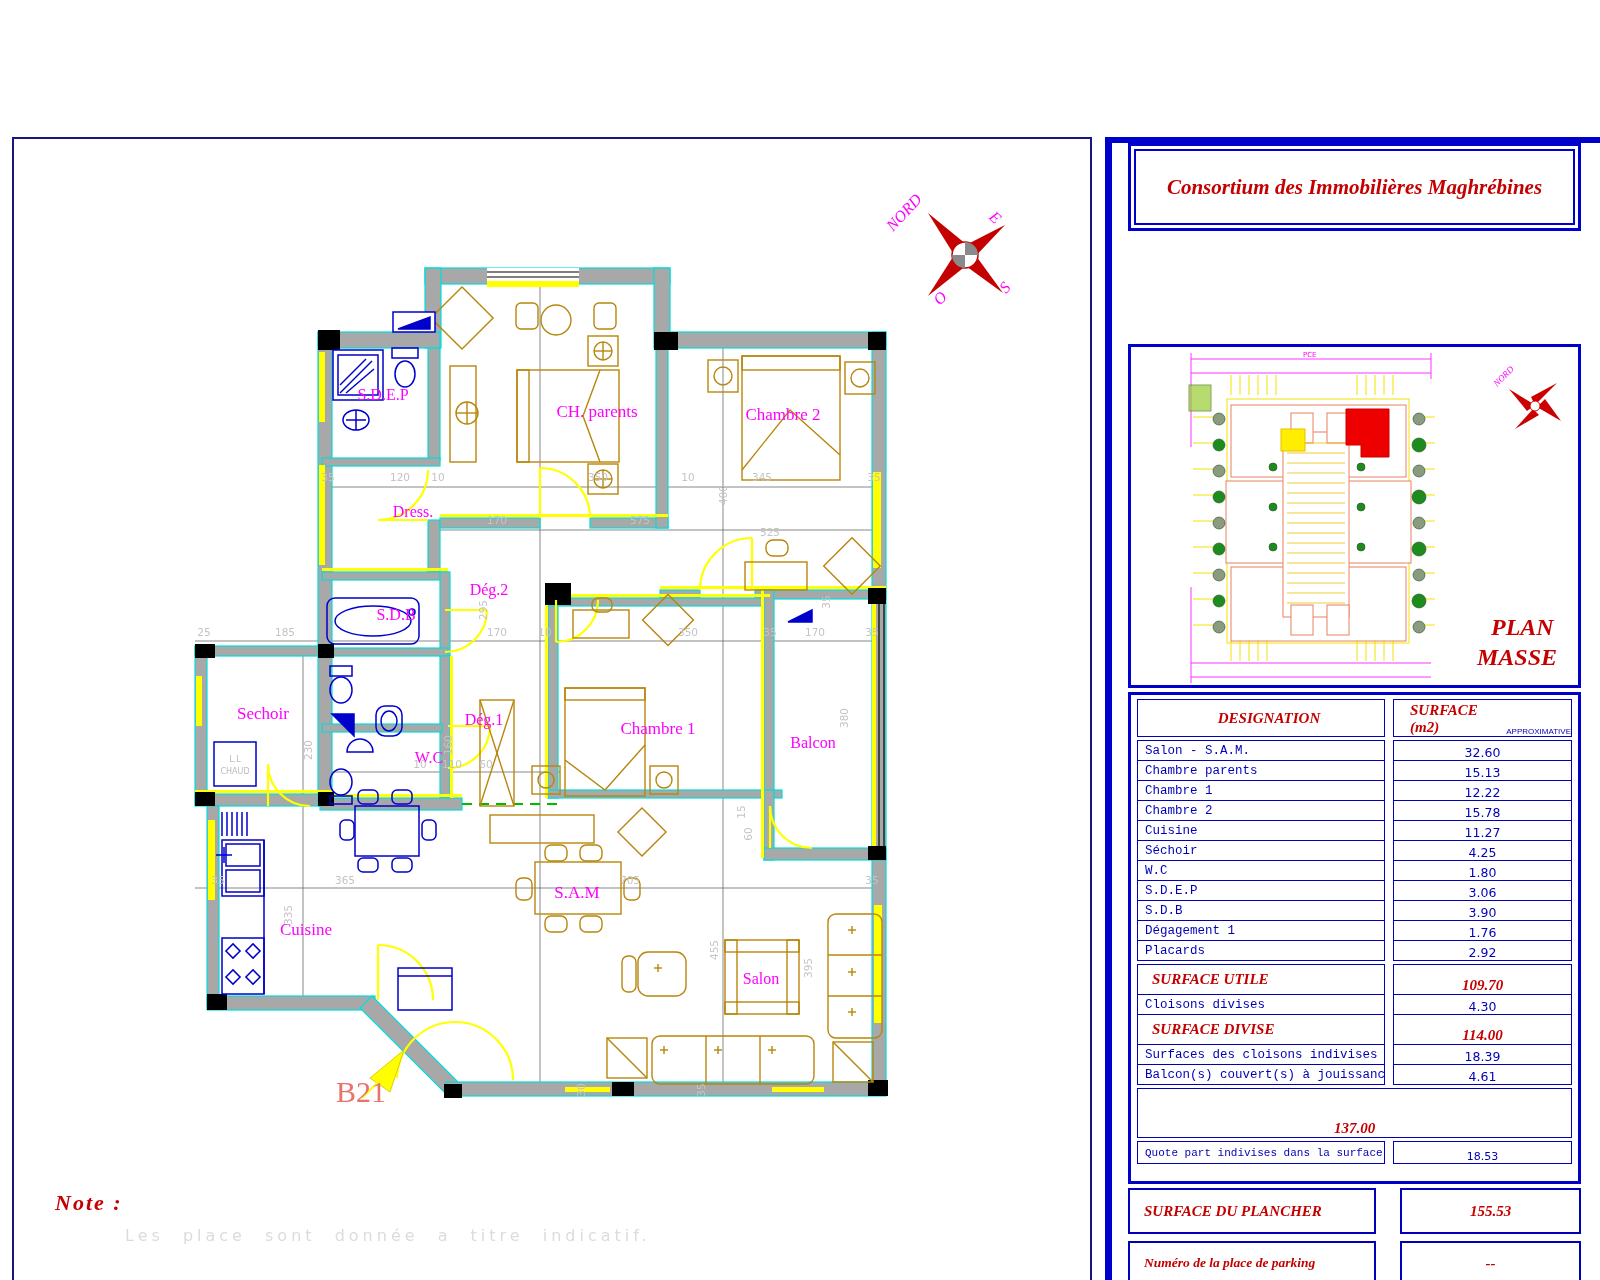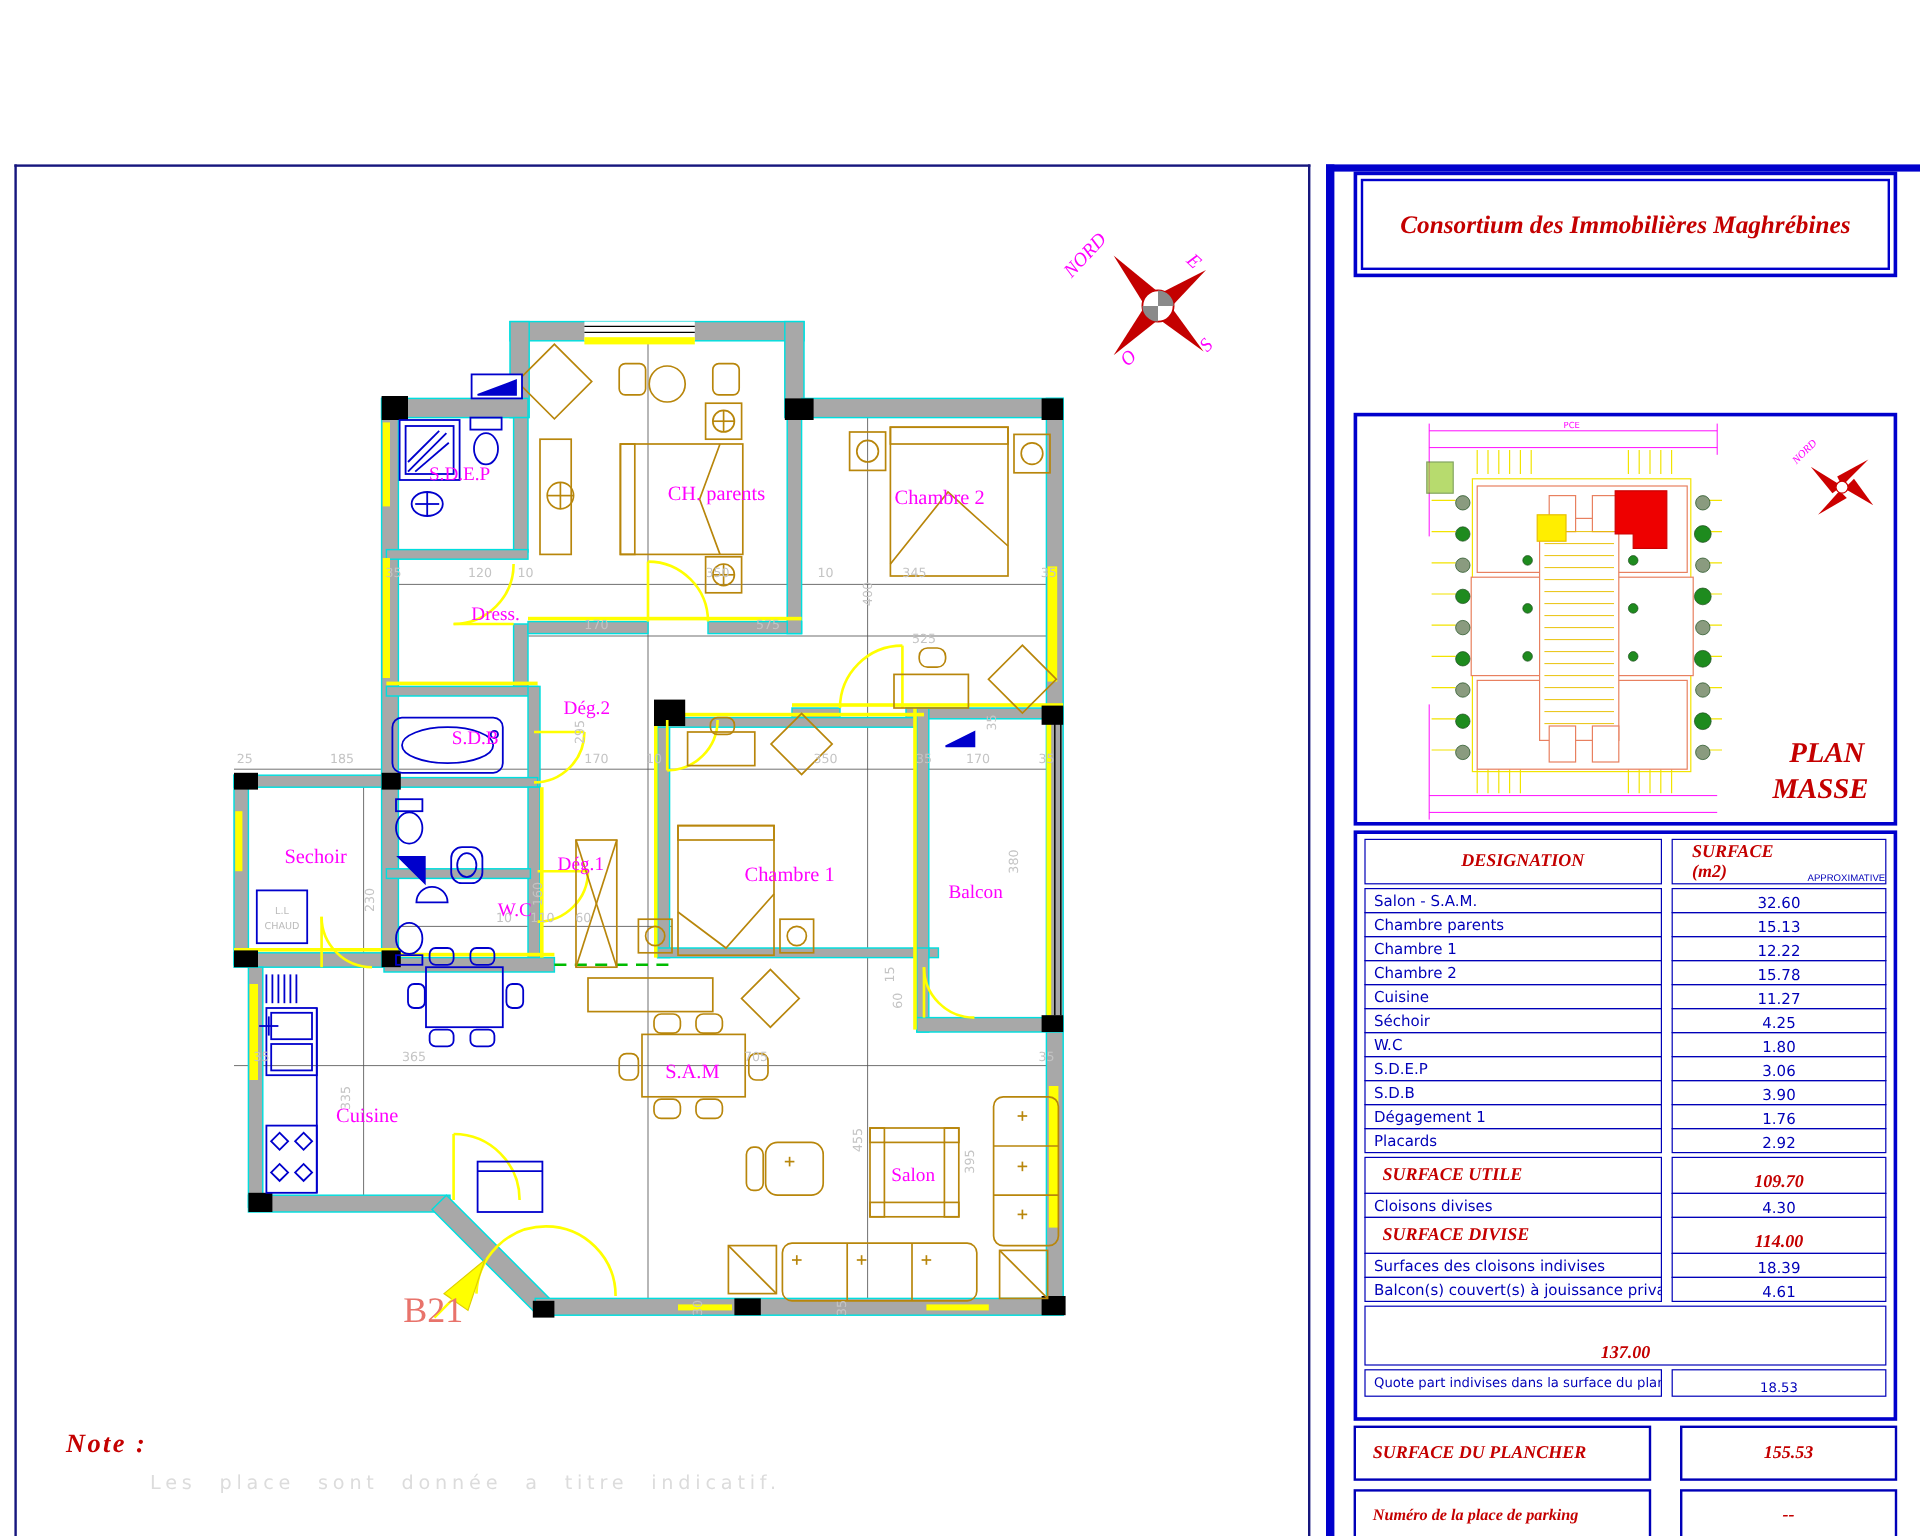--- a/index.html
+++ b/index.html
@@ -36,21 +36,21 @@
   .project-name{font-family:"Liberation Sans",sans-serif;font-size:23px;color:var(--red);
                 letter-spacing:3px;margin:3px 0;}
   .project-meta{display:flex;width:100%;justify-content:space-between;padding:0 8px;box-sizing:border-box;
                 font-family:"Liberation Serif",serif;font-style:italic;font-weight:bold;
                 font-size:13.5px;color:var(--red);}
   .masse-box{top:201px;height:344px;border:3px solid var(--bborder);}
   .table-box{top:549px;height:492px;border:3px solid var(--bborder);padding:5px 6px;}
   .trow{display:flex;gap:8px;margin-top:-1px;}
   .tlabel{width:248px;border:1px solid var(--blue);box-sizing:border-box;color:var(--blue);
           font-size:12.5px;display:flex;align-items:center;padding-left:7px;height:21px;
-          white-space:nowrap;overflow:hidden;}
+          white-space:nowrap;overflow:hidden;font-family:Liberation Mono, monospace;}
   .tval{flex:1;border:1px solid var(--blue);box-sizing:border-box;color:var(--blue);
         font-size:12.5px;display:flex;align-items:flex-end;justify-content:center;height:21px;}
   .thead .tlabel,.thead .tval{height:38px;justify-content:center;padding-left:16px;
         font-family:"Liberation Serif",serif;font-style:italic;font-weight:bold;
         font-size:15px;color:var(--red);margin-bottom:4px;}
   .approx{font-family:"Liberation Sans",sans-serif;font-style:normal;font-weight:normal;
           font-size:8px;color:var(--blue);margin-left:3px;}
   .trow.major .tlabel,.trow.major .tval{height:31px;
         font-family:"Liberation Serif",serif;font-style:italic;font-weight:bold;
         font-size:15px;color:var(--red);}

